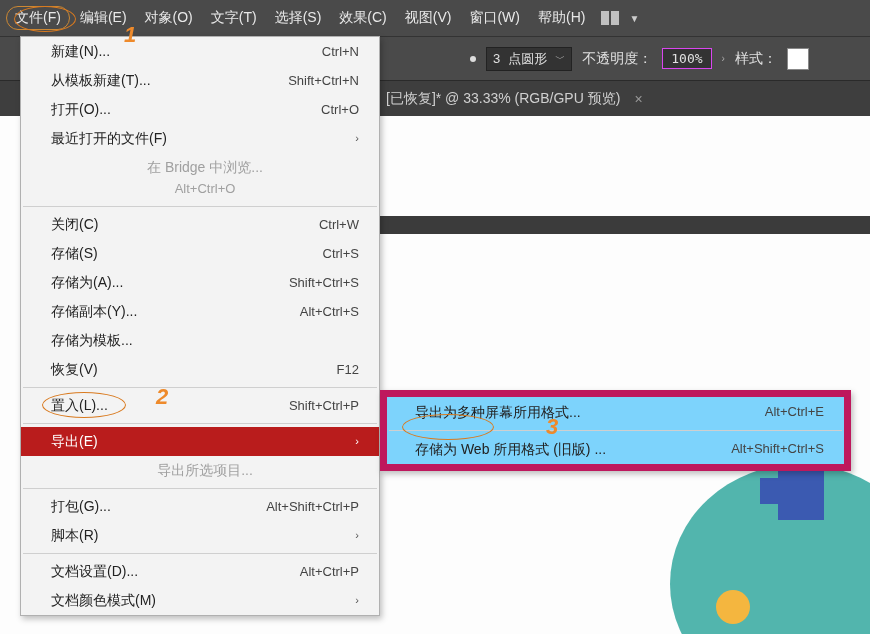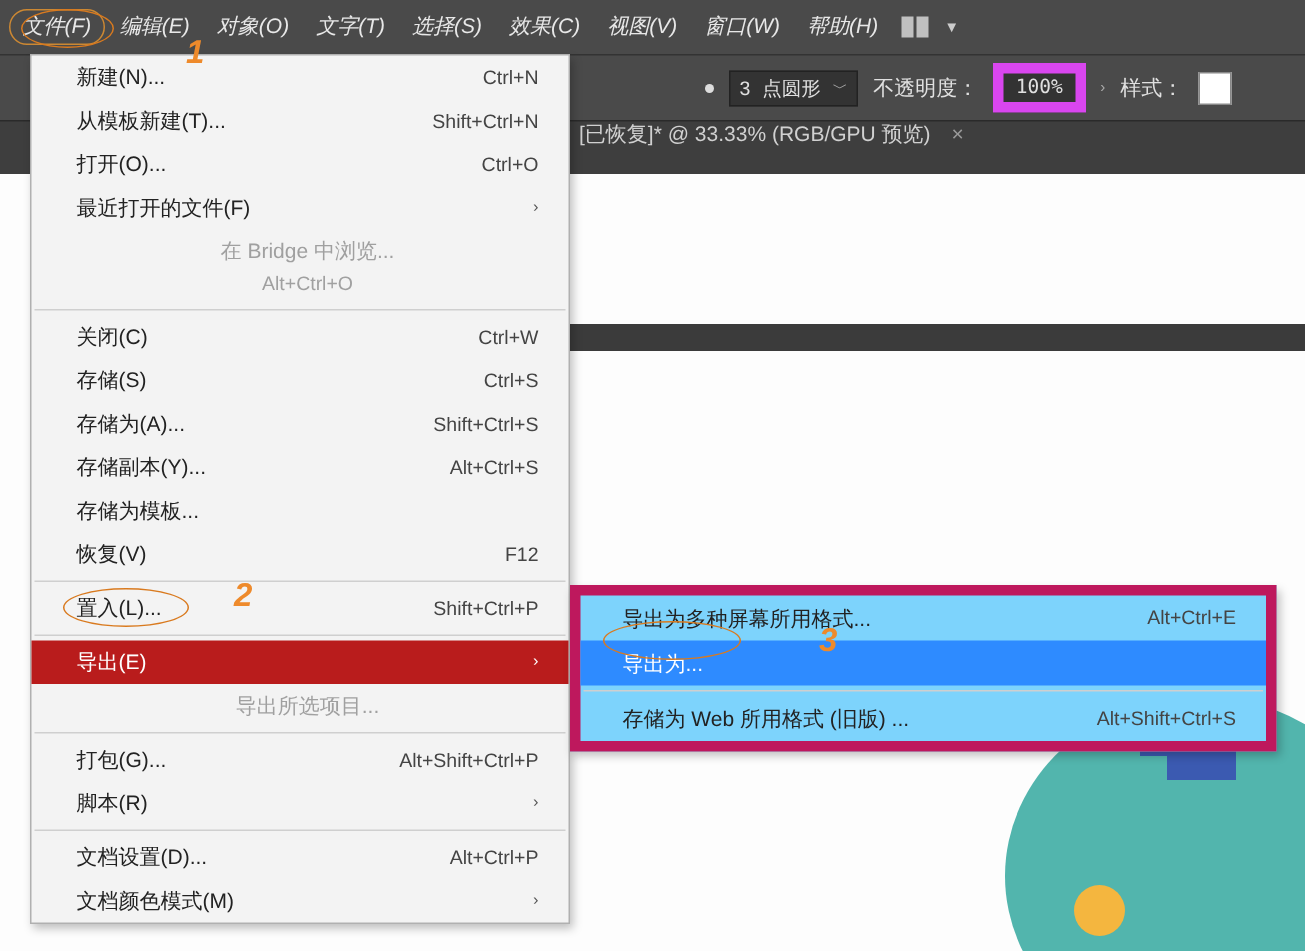--- a/index.html
+++ b/index.html
@@ -1,36 +1,36 @@
 <!DOCTYPE html>
 <html><head>
 <meta charset="utf-8">
 <style>
   * { margin: 0; padding: 0; box-sizing: border-box; font-family: "Microsoft YaHei", "SimSun", Arial, sans-serif; }
   body { width: 870px; height: 634px; background: #fdfdfd; overflow: hidden; position: relative; }
 
   
   .menubar { height: 36px; background: #4a4a4a; display: flex; align-items: center; padding: 0 6px; color: #e8e8e8; font-size: 14px; }
-  .menubar .menu-item { padding: 4px 8px; margin-right: 2px; cursor: default; white-space: nowrap; font-style: italic; }
+  .menubar .menu-item { padding: 4px 8px; margin-right: 2px; cursor: default; white-space: nowrap; }
   .menubar .menu-item.active { border: 1px solid #cc8833; border-radius: 12px; padding: 2px 8px; }
   .menubar .spacer { flex: 1; }
   .menubar .ws-icon { width: 22px; height: 14px; display: flex; gap: 2px; margin-left: 6px; }
   .menubar .ws-icon div { background: #c0c0c0; width: 8px; height: 14px; }
   .menubar .ws-arrow { margin-left: 6px; font-size: 10px; color: #ccc; }
 
   
   .optionsbar { height: 44px; background: #4a4a4a; border-top: 1px solid #333; display: flex; align-items: center; padding-left: 470px; color: #e0e0e0; font-size: 14px; gap: 10px; }
   .dot { width: 6px; height: 6px; border-radius: 50%; background: #ddd; }
   .select-box { background: #333; border: 1px solid #222; padding: 2px 6px; display: flex; align-items: center; gap: 8px; color: #e0e0e0; font-size: 13px; }
-  .opacity-box { background: #333; border: 7px solid #d946ef; padding: 2px 8px; font-family: monospace; font-size: 13px; color: #e0e0e0; }
+  .opacity-box { background: #333; border: 1px solid #d946ef; padding: 2px 8px; font-family: monospace; font-size: 13px; color: #e0e0e0; }
   .chev { font-size: 10px; color: #aaa; }
   .style-swatch { width: 22px; height: 22px; background: #fff; border: 1px solid #888; }
 
   
-  .tabbar { height: 36px; background: #3e3e3e; display: flex; align-items: flex-start; padding-left: 386px; color: #d0d0d0; font-size: 14px; border-top: 1px solid #2a2a2a; }
+  .tabbar { height: 36px; background: #3e3e3e; display: flex; align-items: center; padding-left: 386px; color: #d0d0d0; font-size: 14px; border-top: 1px solid #2a2a2a; }
   .tabbar .tab-close { margin-left: 14px; color: #999; cursor: default; font-size: 14px; }
 
   
   .dropdown { position: absolute; top: 36px; left: 20px; width: 360px; background: #f3f3f3; border: 1px solid #b0b0b0; box-shadow: 2px 3px 6px rgba(0,0,0,.25); font-size: 14px; color: #222; }
   .dropdown .item { display: flex; justify-content: space-between; align-items: center; padding: 4px 20px 4px 30px; line-height: 21px; cursor: default; }
   .dropdown .item.disabled { color: #a0a0a0; flex-direction: column; }
   .dropdown .item .shortcut { color: #444; font-size: 13px; }
   .dropdown .item.disabled .shortcut { color: #a0a0a0; }
   .dropdown .item .arrow { color: #555; font-size: 11px; }
   .dropdown .sep { height: 1px; background: #cfcfcf; margin: 3px 2px; }
@@ -188,23 +188,20 @@
       <span>文档颜色模式(M)</span>
       <span class="arrow">›</span>
     </div>
   </div>
 
 <div class="submenu" id="sub">
     <div class="item">
       <span>导出为多种屏幕所用格式...</span>
       <span class="shortcut">Alt+Ctrl+E</span>
     </div>
-    <div class="item hl">
-      <span>导出为...</span>
-    </div>
     <div class="sep"></div>
     <div class="item">
       <span>存储为 Web 所用格式 (旧版) ...</span>
       <span class="shortcut">Alt+Shift+Ctrl+S</span>
     </div>
   </div>
 
 <div class="circle-anno c-file"></div>
 <div class="circle-anno c-export"></div>
 <div class="circle-anno c-exportas"></div>

